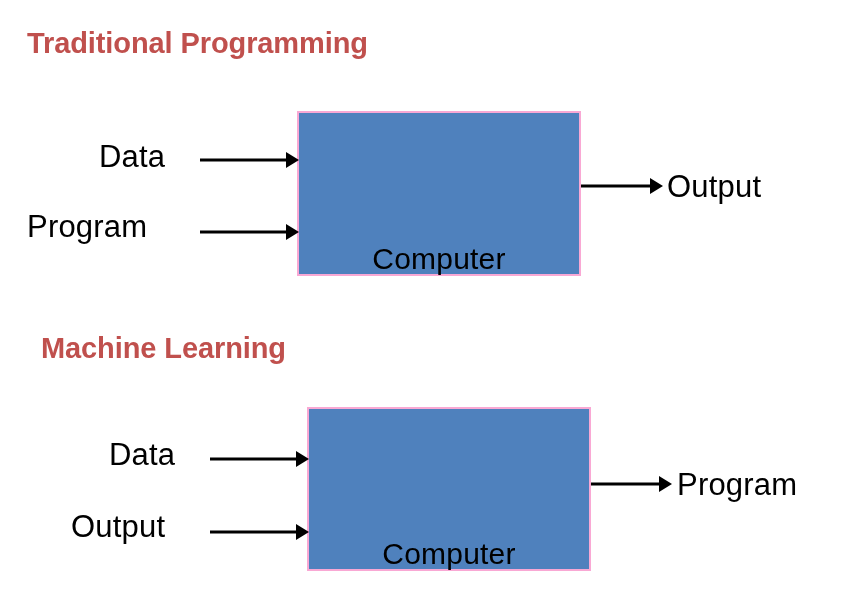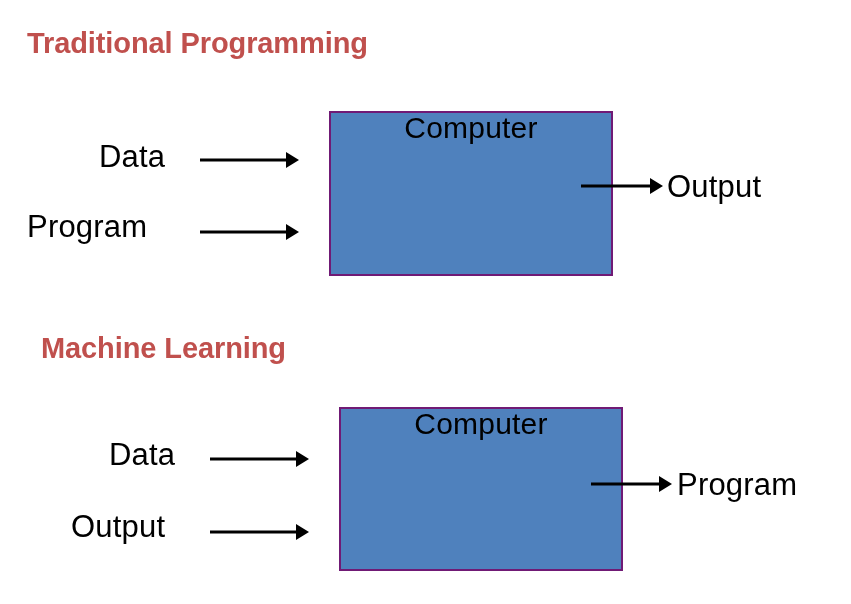--- a/index.html
+++ b/index.html
@@ -35,25 +35,24 @@
     color: #C0504D;
   }
   #title-traditional { left: 27px; top: 22px; margin-top: 7px; }
   #title-ml          { left: 41px; top: 334px; }
 
   
   .process-box {
     position: absolute;
     box-sizing: border-box;
     background: #4F81BD;
-    border: 2px solid #701a75;
+    border: 2px solid #f9a8d4;
     display: flex;
-    align-items: flex-start;
+    align-items: flex-end;
     justify-content: center;
-    margin-left: 32px;
   }
   .process-box-label {
     font-size: 30px;
     color: #000000;
     line-height: 1;
     white-space: nowrap;
     letter-spacing: 0.2px;
   }
   #box-traditional { left: 297px; top: 111px; width: 284px; height: 165px; }
   #box-ml          { left: 307px; top: 407px; width: 284px; height: 164px; }

